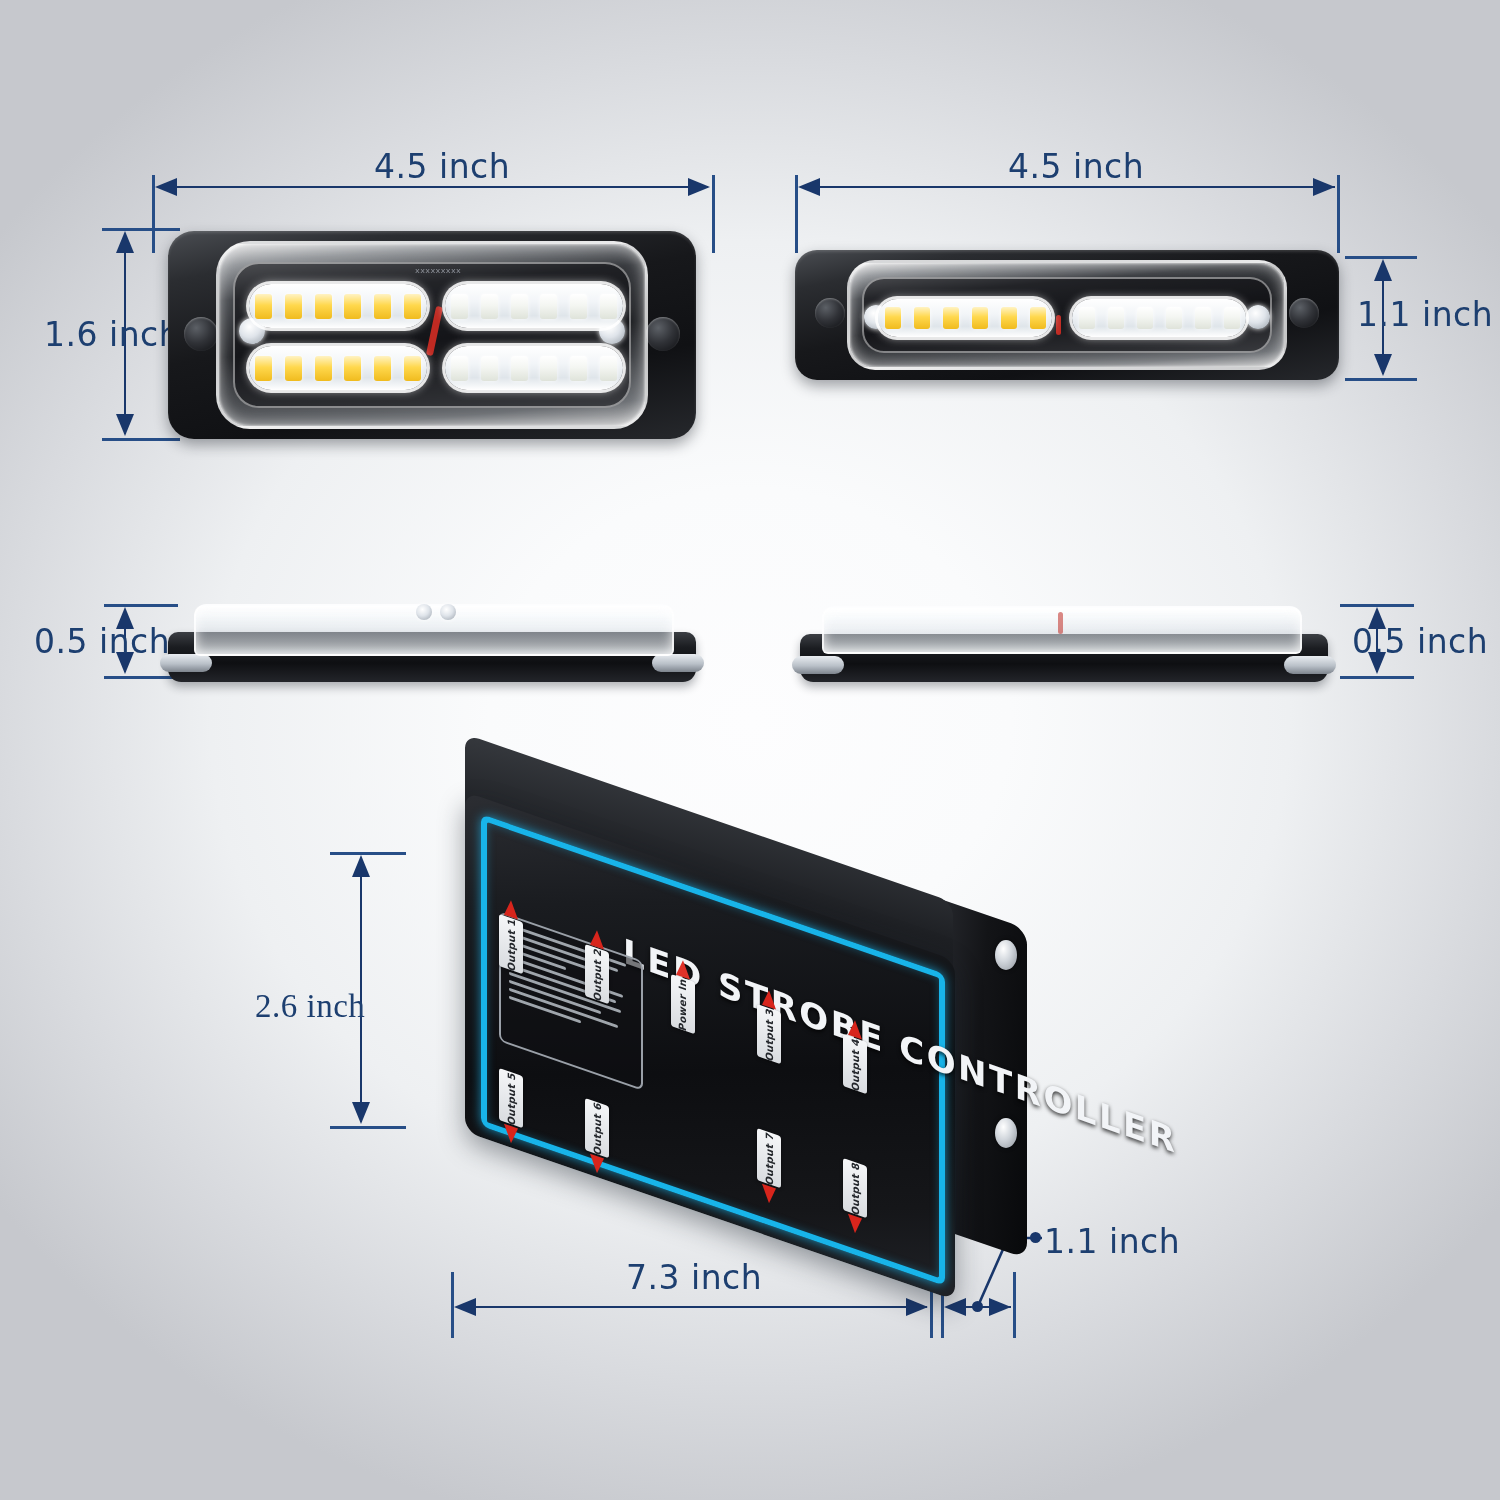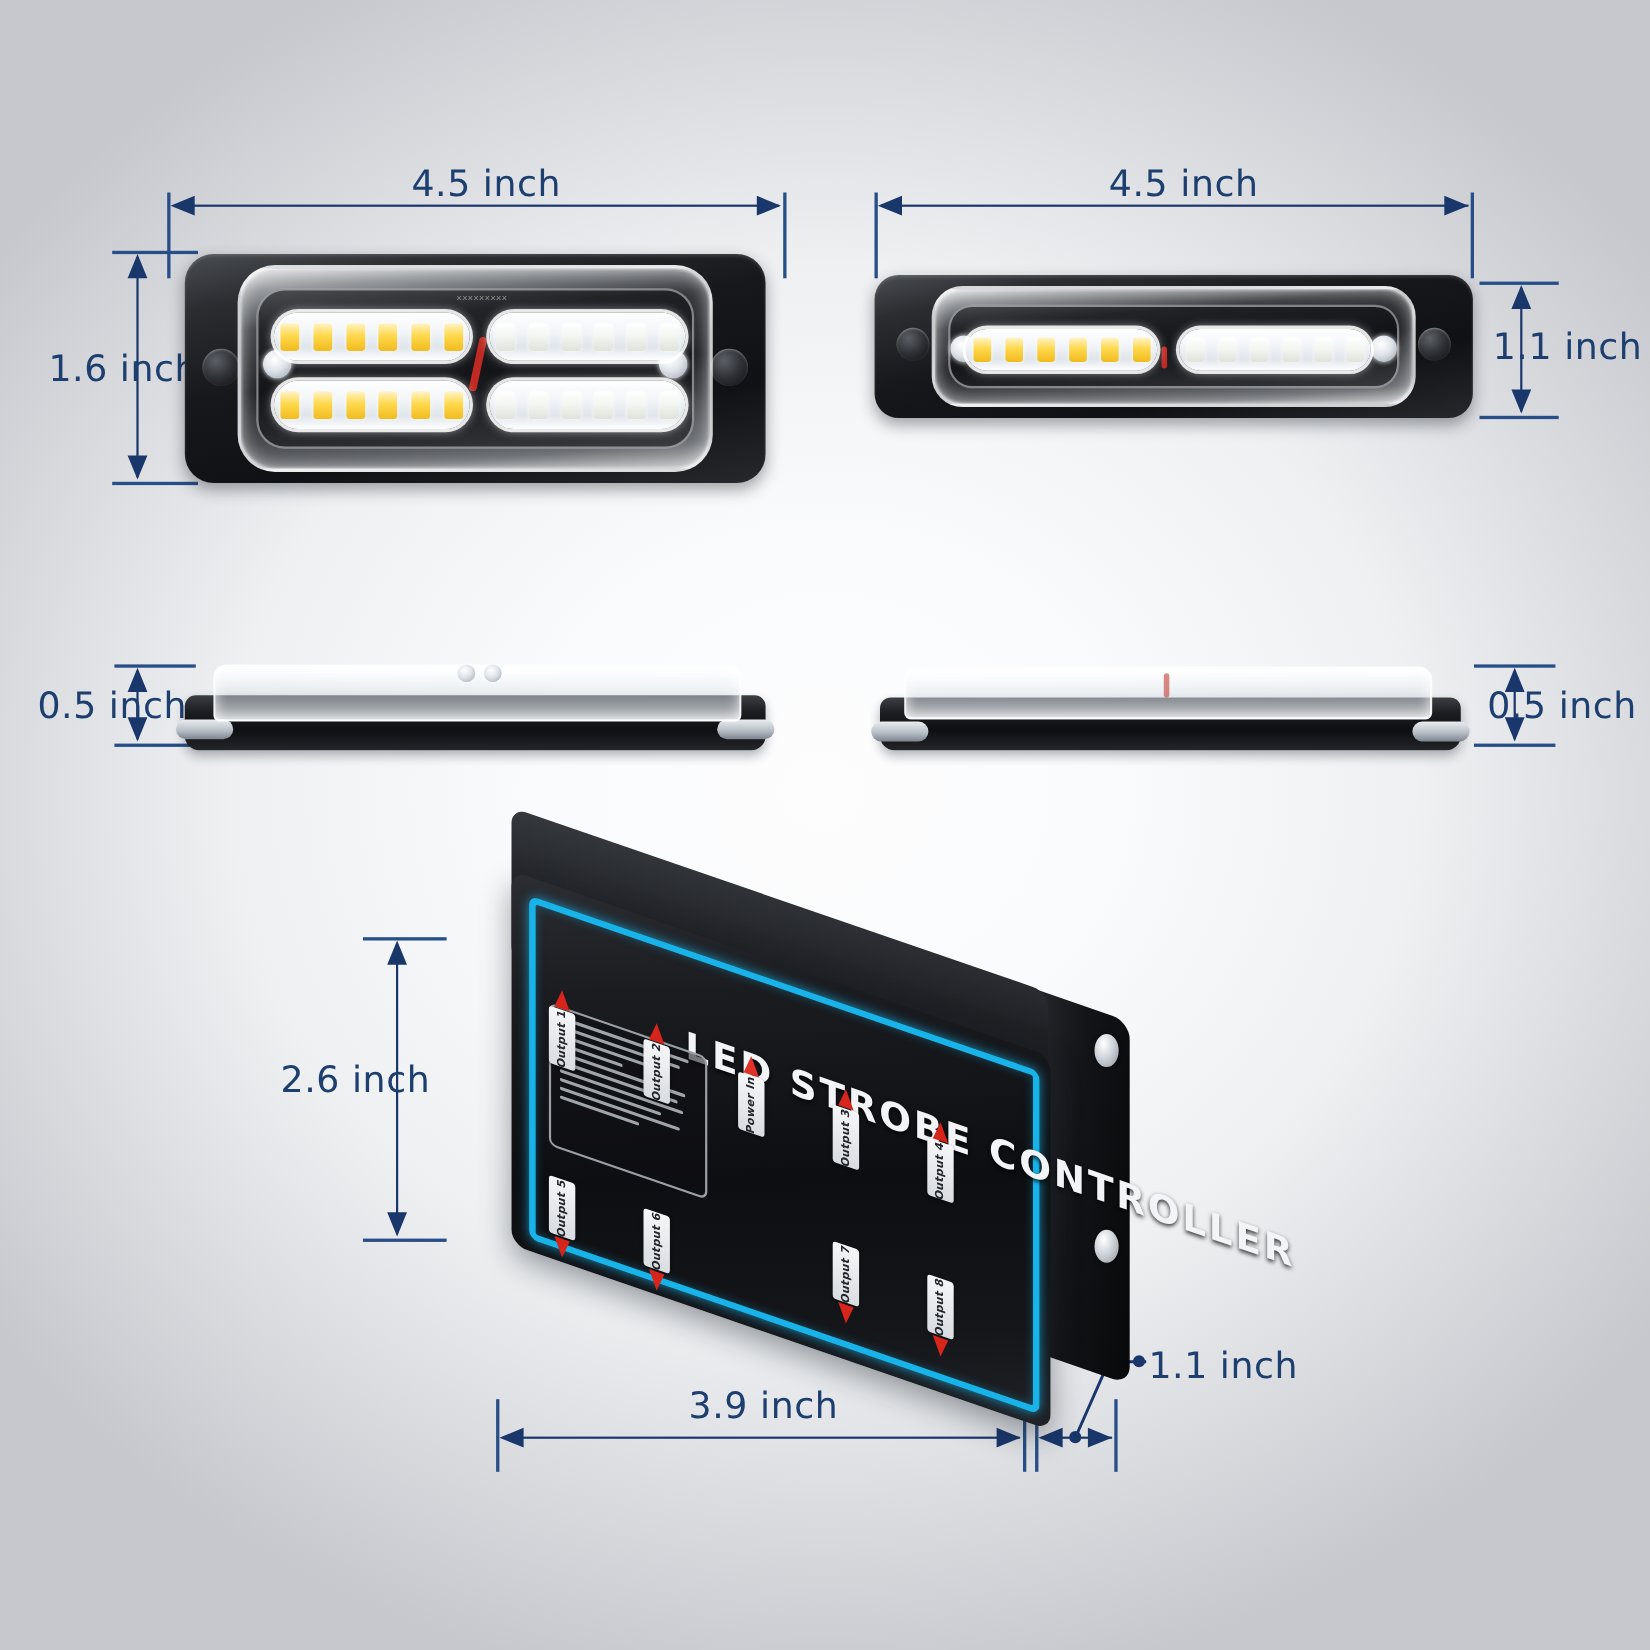--- a/index.html
+++ b/index.html
@@ -305,28 +305,28 @@
     </div>
   </div>
 
   <div>
 
     <div class="ext exth" style="left:330px;top:852px;width:76px;height:2.5px;"></div>
     <div class="ext exth" style="left:330px;top:1126px;width:76px;height:2.5px;"></div>
     <div class="vline" style="left:360px;top:858px;height:264px;"></div>
     <div class="arr arr-u" style="left:352px;top:855px;"></div>
     <div class="arr arr-d" style="left:352px;top:1102px;"></div>
-    <div class="dimtext" style="left:255px;top:962px;">2.6 inch</div>
+    <div class="dimtext" style="left:255px;top:988px;font-family:Liberation Serif, serif;">2.6 inch</div>
 
     <div class="ext extv" style="left:451px;top:1272px;width:2.5px;height:66px;"></div>
     <div class="ext extv" style="left:930px;top:1272px;width:2.5px;height:66px;"></div>
     <div class="hline" style="left:457px;top:1306px;width:470px;"></div>
     <div class="arr arr-l" style="left:454px;top:1298px;"></div>
     <div class="arr arr-r" style="left:906px;top:1298px;"></div>
-    <div class="dimtext" style="left:626px;top:1258px;">3.9 inch</div>
+    <div class="dimtext" style="left:626px;top:1258px;">7.3 inch</div>
 
     <div class="ext extv" style="left:941px;top:1272px;width:2.5px;height:66px;"></div>
     <div class="ext extv" style="left:1013px;top:1272px;width:2.5px;height:66px;"></div>
     <div class="hline" style="left:947px;top:1306px;width:64px;"></div>
     <div class="arr arr-l" style="left:944px;top:1298px;"></div>
     <div class="arr arr-r" style="left:989px;top:1298px;"></div>
     <div class="leaderdot" style="left:972px;top:1301px;"></div>
     <svg style="position:absolute;left:960px;top:1228px;width:90px;height:82px;">
       <polyline points="18,78 48,10 82,10" fill="none" stroke="#19376b" stroke-width="2.6"></polyline>
     </svg>

